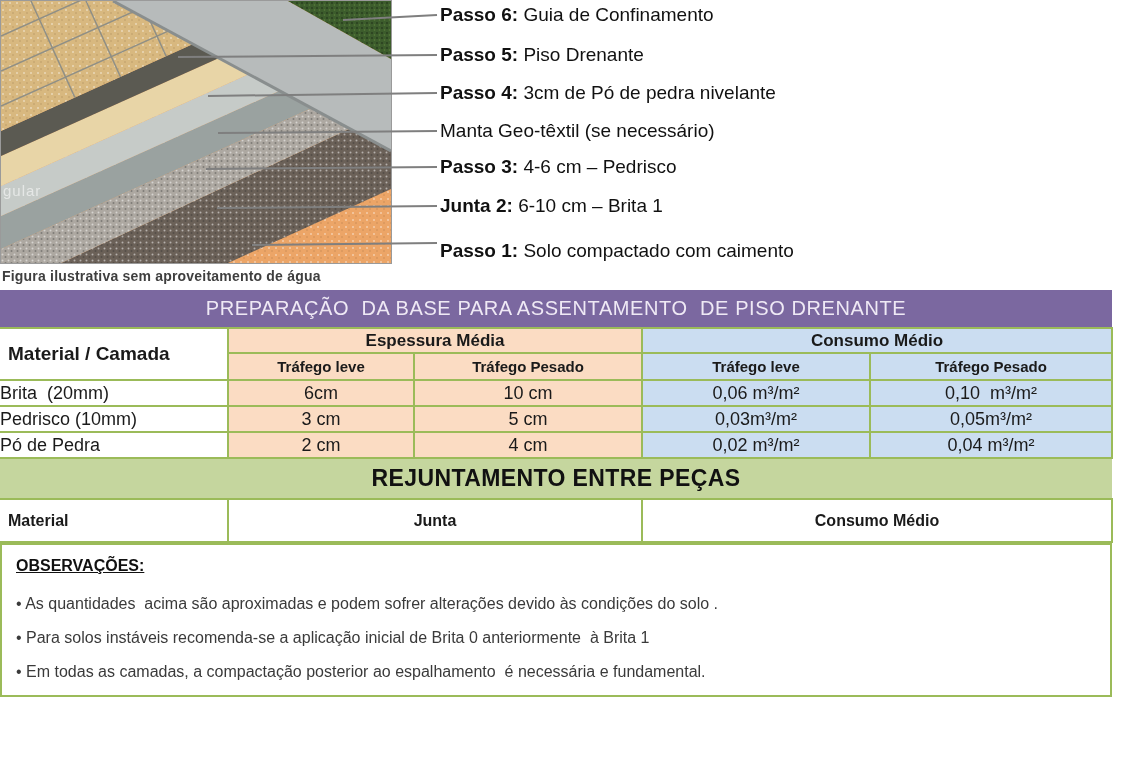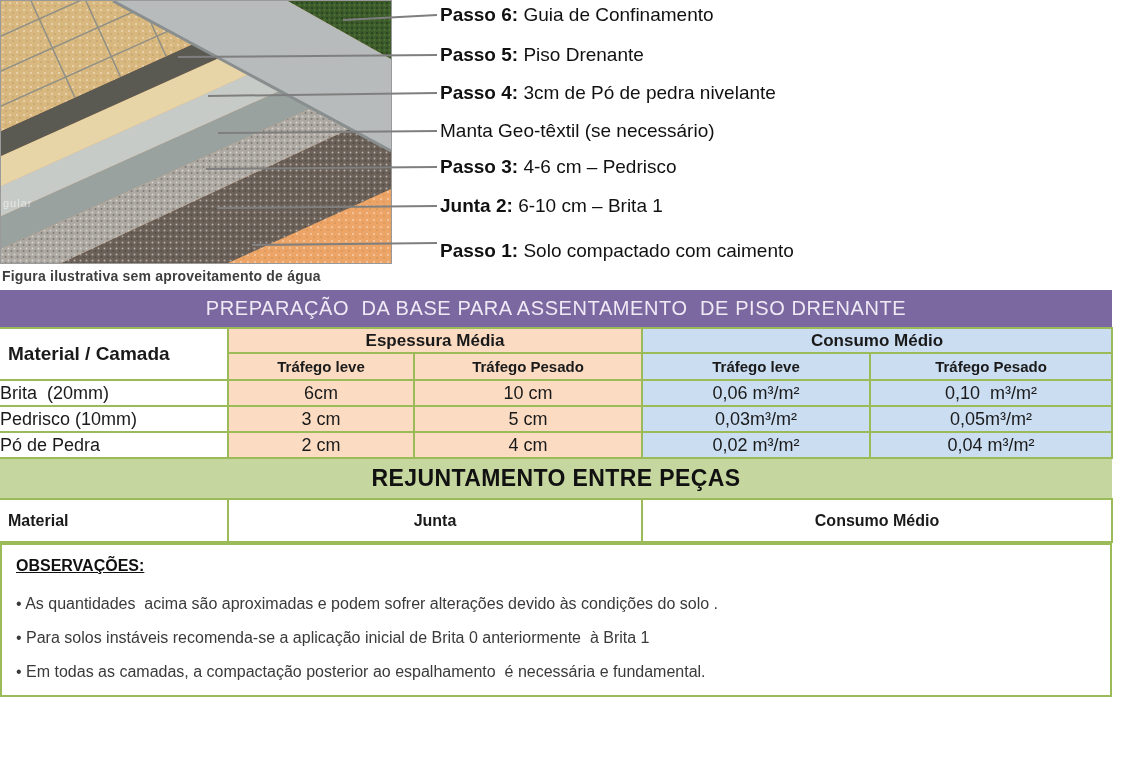--- a/index.html
+++ b/index.html
@@ -3,21 +3,21 @@
 <meta charset="utf-8">
 <style>
   * { margin:0; padding:0; box-sizing:border-box; }
   body { background:#ffffff; font-family:"Liberation Sans", sans-serif; color:#1a1a1a; }
   .page { position:relative; width:1122px; height:758px; background:#fff; overflow:hidden; }
 
   
   .hero { position:relative; width:1122px; height:290px; }
   .illus-wrap { position:absolute; left:0; top:0; width:392px; height:264px; border:1px solid #9a9a9a; }
   .illus { display:block; width:100%; height:100%; }
-  .watermark { position:absolute; left:2px; top:196px; font-size:11px; color:rgba(255,255,255,0.55); letter-spacing:1px; }
+  .watermark { position:absolute; left:2px; top:181px; font-size:15px; color:rgba(255,255,255,0.55); letter-spacing:1px; }
   .leaders { position:absolute; left:0; top:0; width:460px; height:264px; pointer-events:none; }
   .lbl { position:absolute; left:440px; font-size:19px; white-space:pre; color:#111; }
   .lbl .lbl-step { font-weight:bold; }
   .caption { position:absolute; left:2px; top:268px; font-size:14px; font-weight:bold; color:#3f3f3f; letter-spacing:0.2px; }
 
   
   table { border-collapse:collapse; table-layout:fixed; width:1112px; }
   td { border:2px solid #9BBB59; white-space:pre; overflow:hidden; }
   td:first-child { border-left:none; }
   .banner td { border:none; border-bottom:2px solid #9BBB59; background:#7B68A0; color:#EFE9F5;

